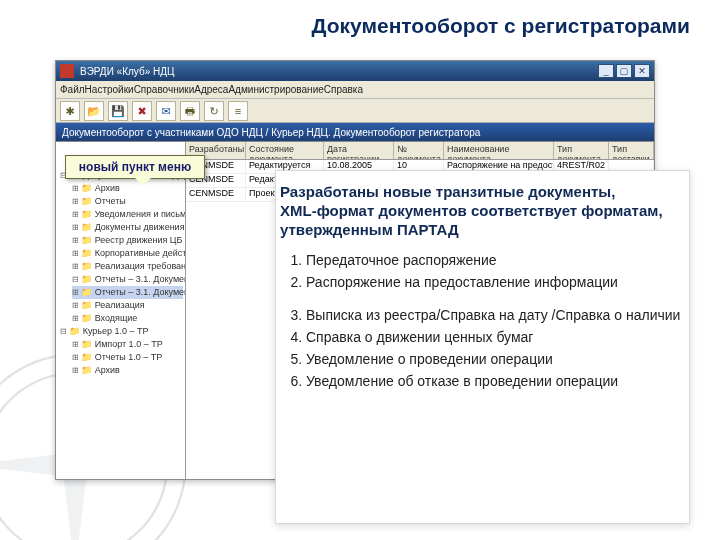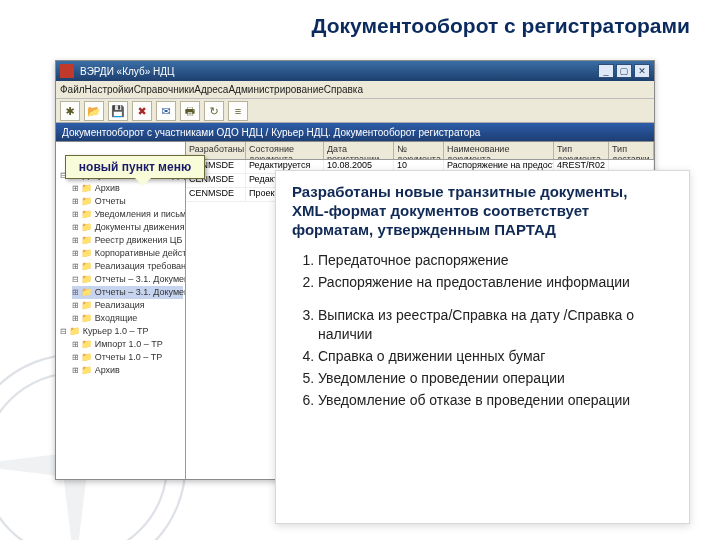--- a/index.html
+++ b/index.html
@@ -134,21 +134,21 @@
     border:8px solid transparent;
     border-top-color:#f9fcd9;
   }
   .overlay {
     position:absolute;
     left:275px; top:170px;
     width:415px; height:354px;
     background:#fff;
     border:1px solid #d8d8d8;
     box-shadow:0 2px 8px rgba(0,0,0,.15);
-    padding:12px 16px;
+    padding:12px 4px;
     z-index:10;
     font-size:14px; color:#222;
   }
   .overlay .headline {
     font-size:15px; font-weight:700;
     color:#112a55;
     margin-bottom:12px;
     line-height:1.25;
   }
   .overlay ol { padding-left:26px; }

